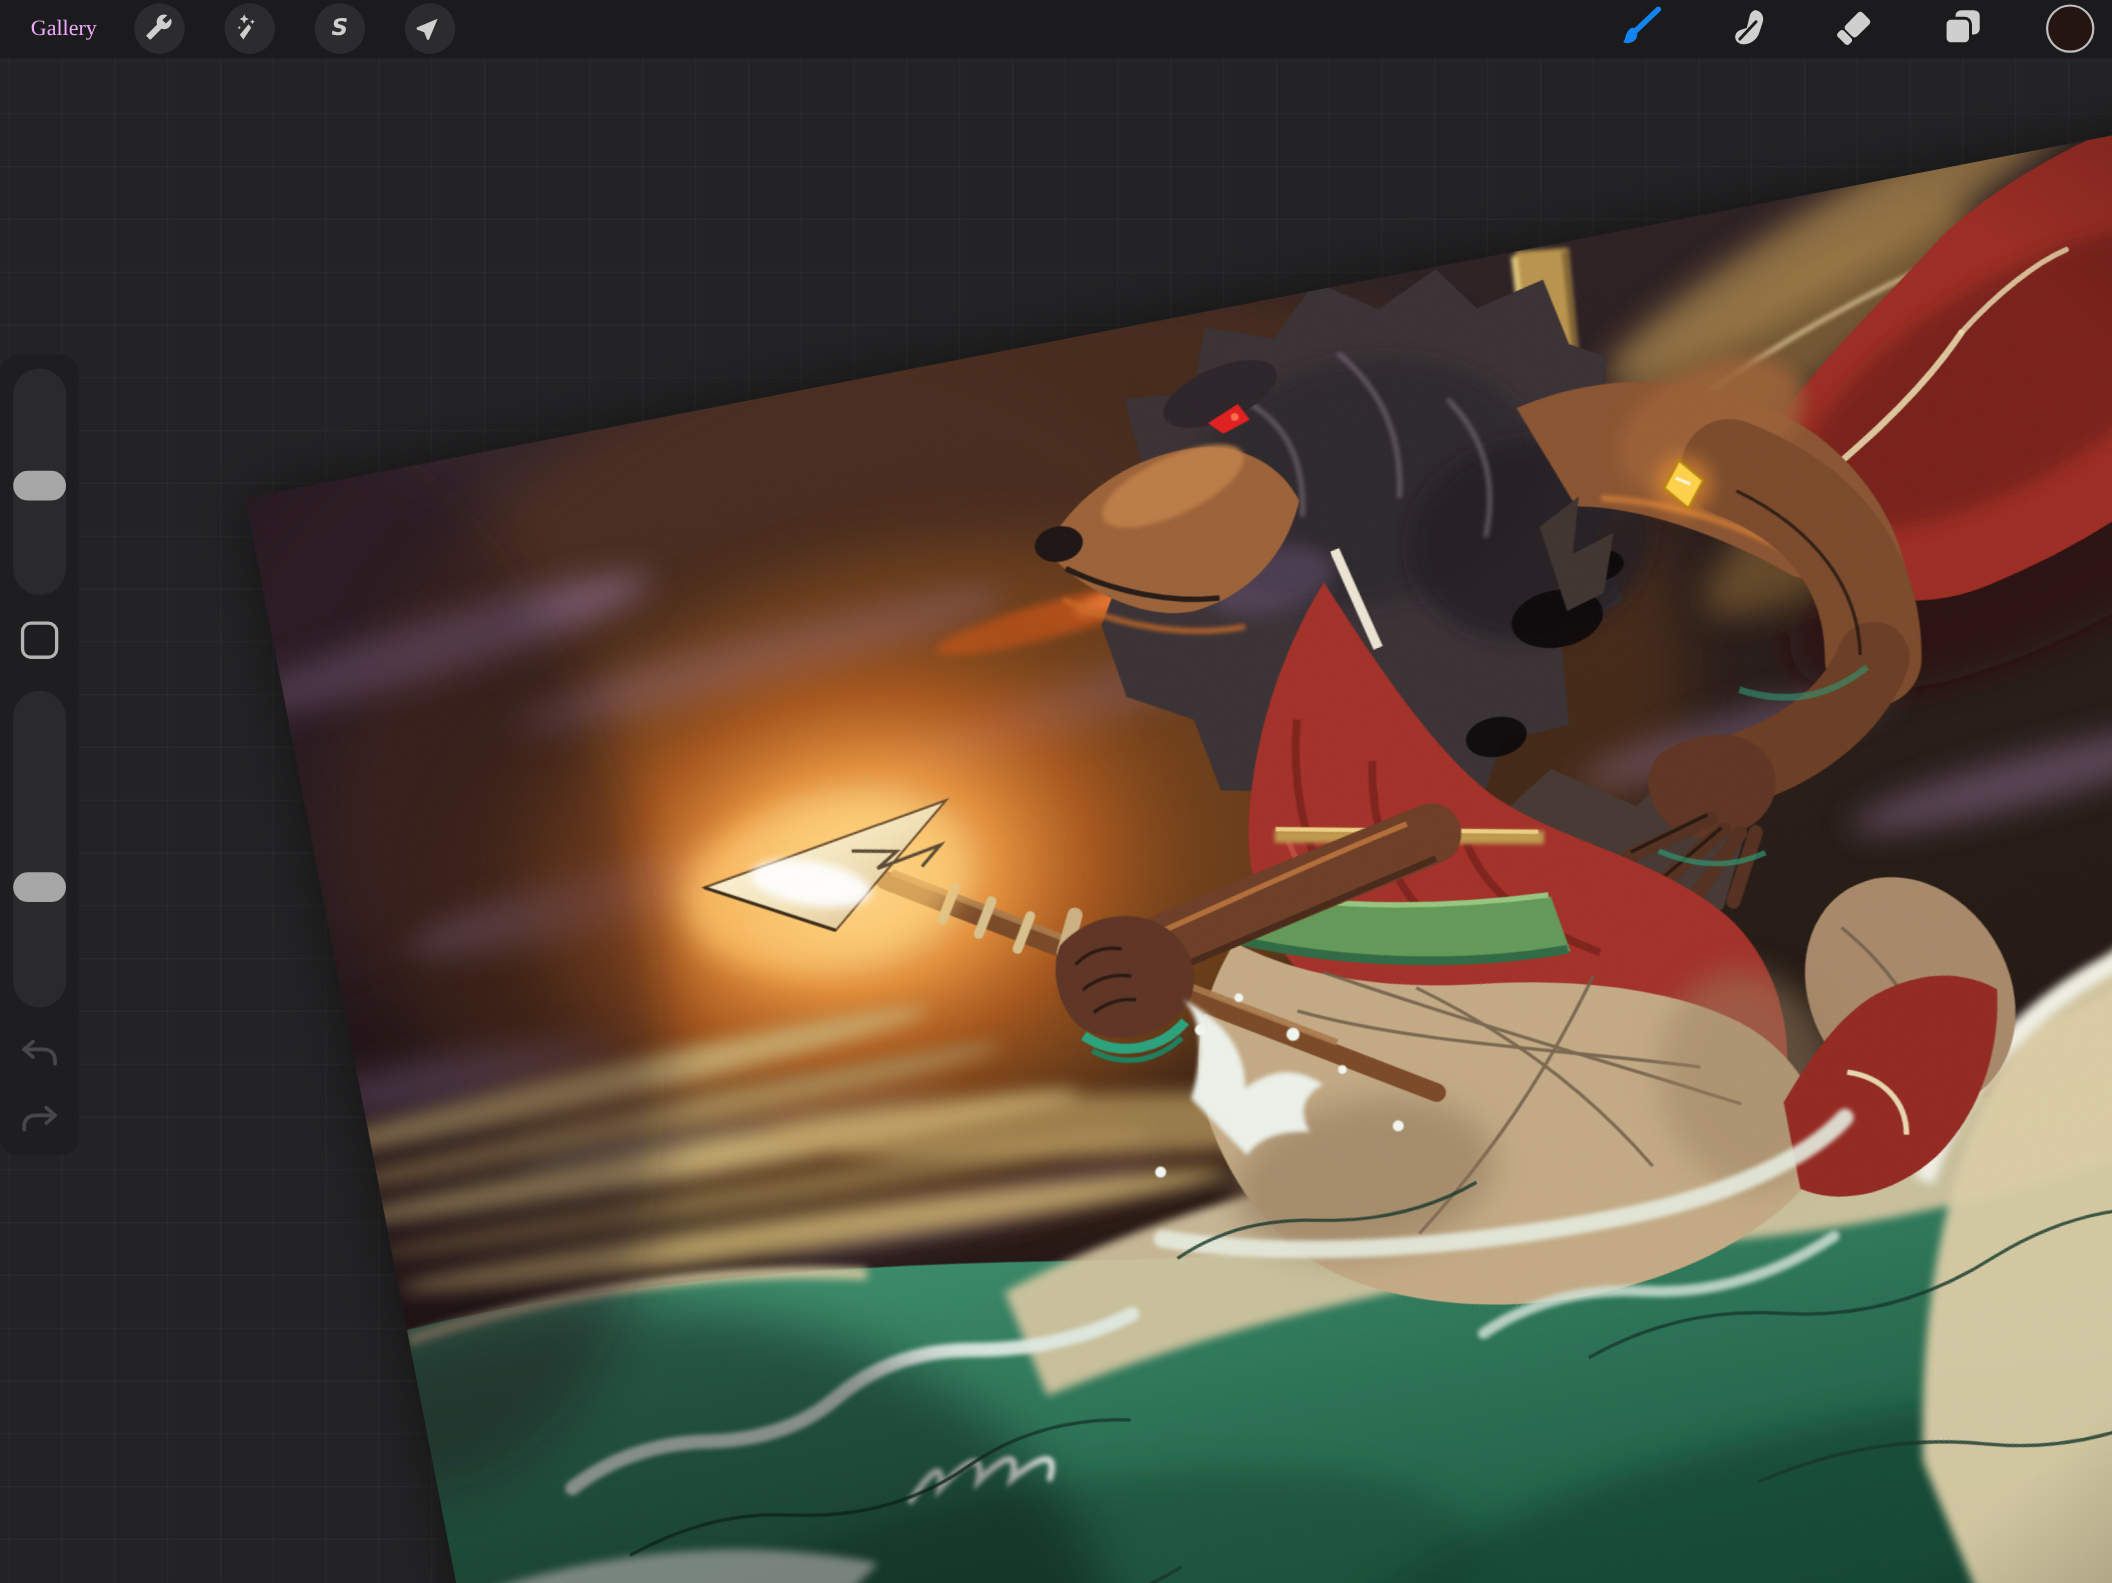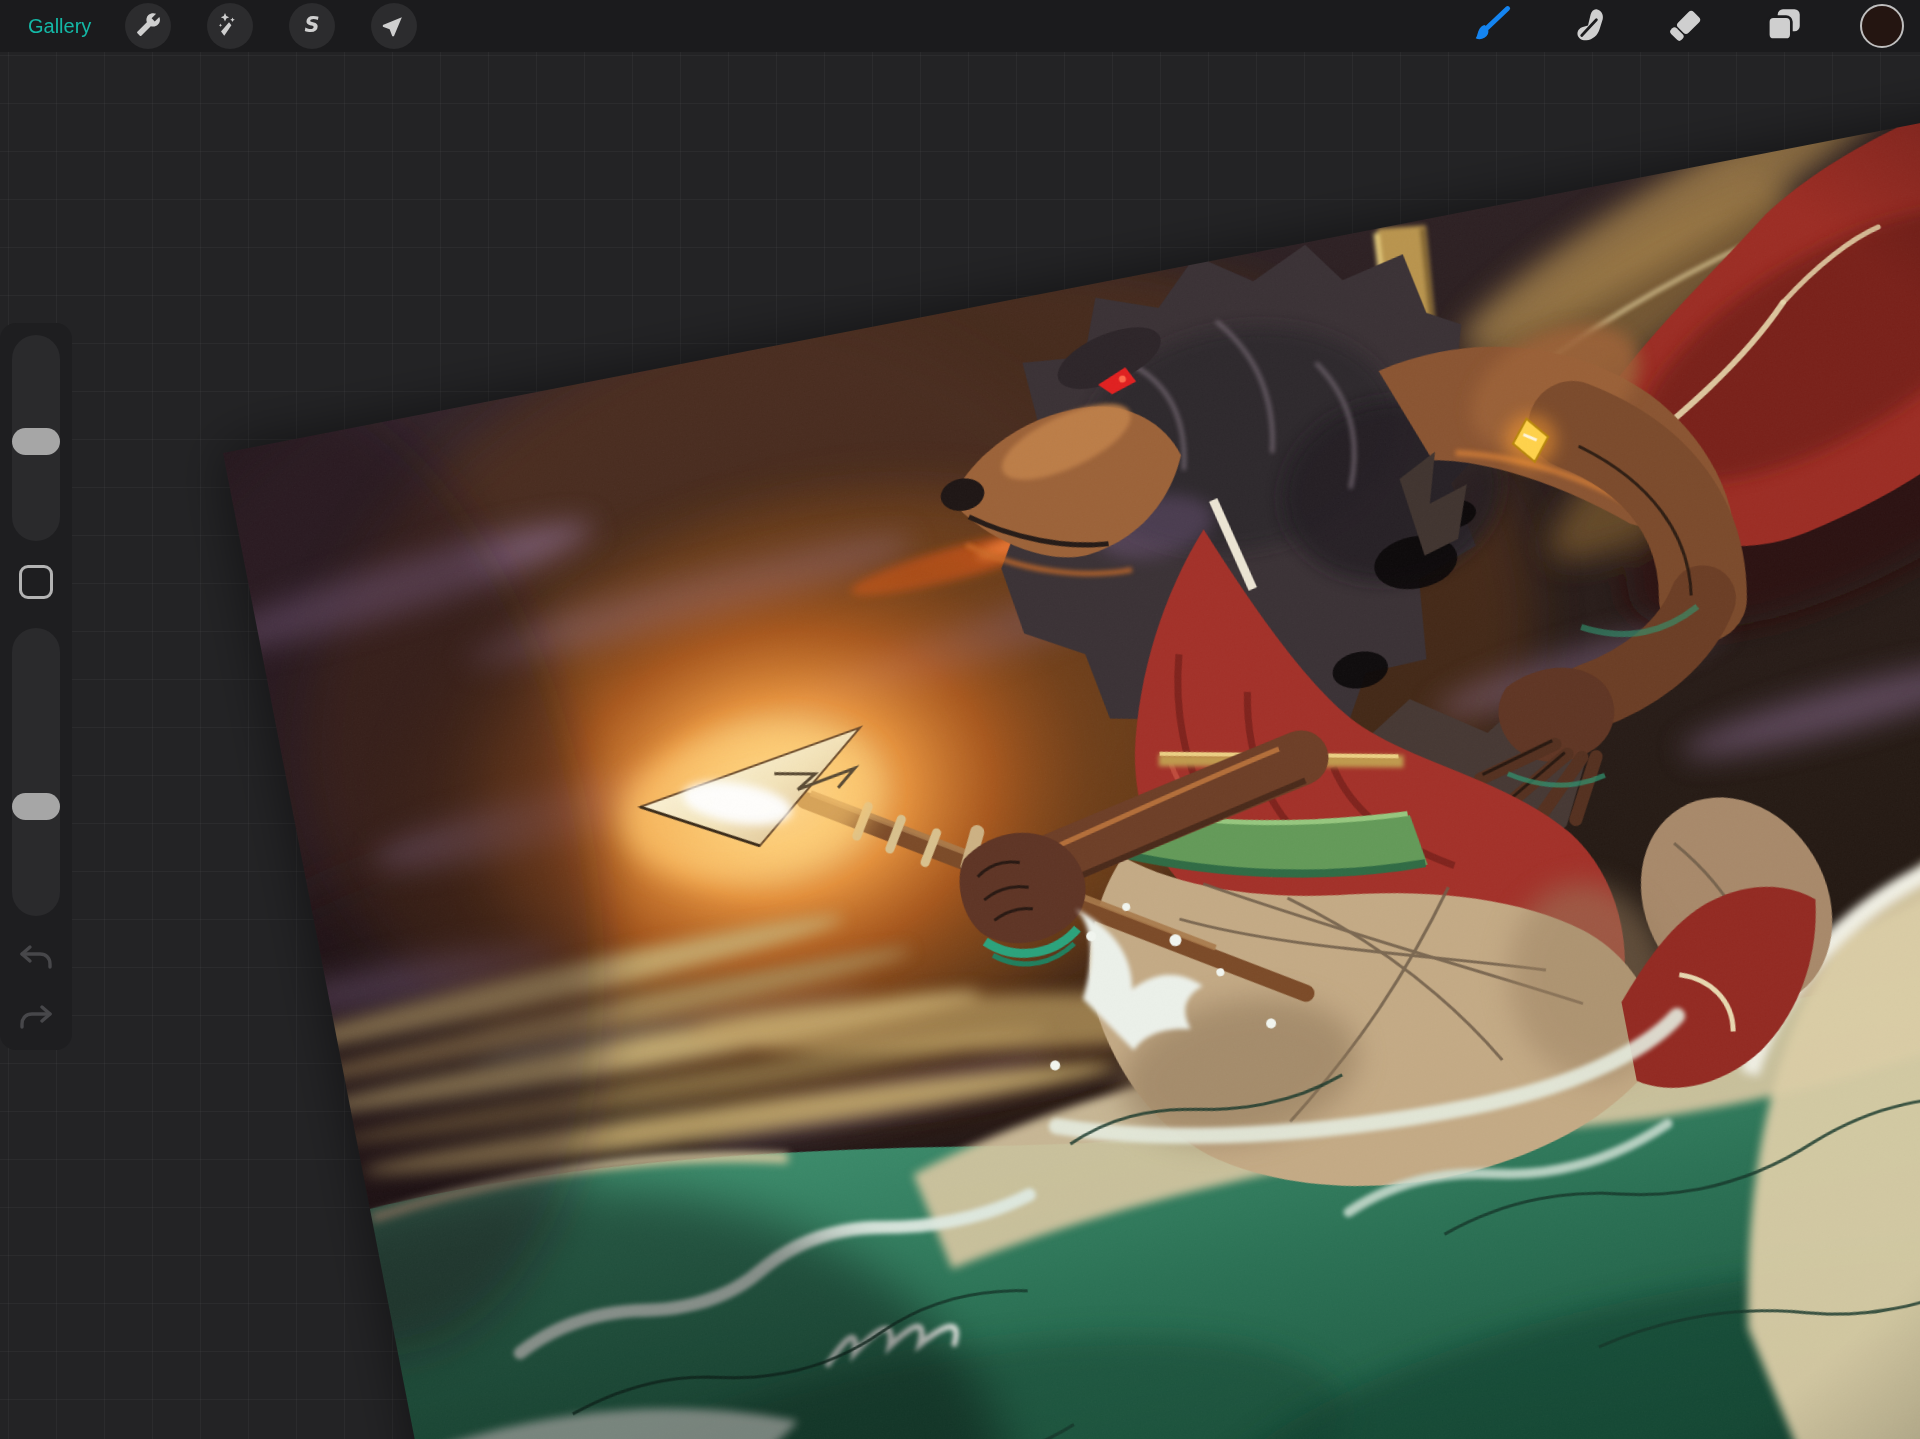--- a/index.html
+++ b/index.html
@@ -22,22 +22,22 @@
   .artwork svg{display:block;width:1800px;height:1400px;}
   
   .topbar{
     position:absolute;left:0;top:0;width:1920px;height:52px;
     background:var(--bar_bg,#1b1b1d);display:flex;align-items:center;justify-content:space-between;
     z-index:10;
   }
   .tb-left{display:flex;align-items:center;padding-left:28px;gap:36px;}
   .tb-right{display:flex;align-items:center;padding-right:16px;gap:54px;}
   .gallery{
-    background:none;border:none;color:#14b8a6;font-size:20px;padding:0;margin-right:-2px;
-    font-family:Liberation Sans, sans-serif;cursor:pointer;
+    background:none;border:none;color:#f0abfc;font-size:20px;padding:0;margin-right:-2px;
+    font-family:Liberation Serif, serif;cursor:pointer;
   }
   .cbtn{
     width:46px;height:46px;border-radius:50%;border:none;cursor:pointer;
     background:var(--bar_icon_bg,#2c2c2e);display:flex;align-items:center;justify-content:center;
     color:var(--icon_gray,#cfcfcf);padding:0;
   }
   .fbtn{
     width:44px;height:44px;border:none;background:none;cursor:pointer;padding:0;
     display:flex;align-items:center;justify-content:center;color:var(--icon_gray,#cfcfcf);
   }

